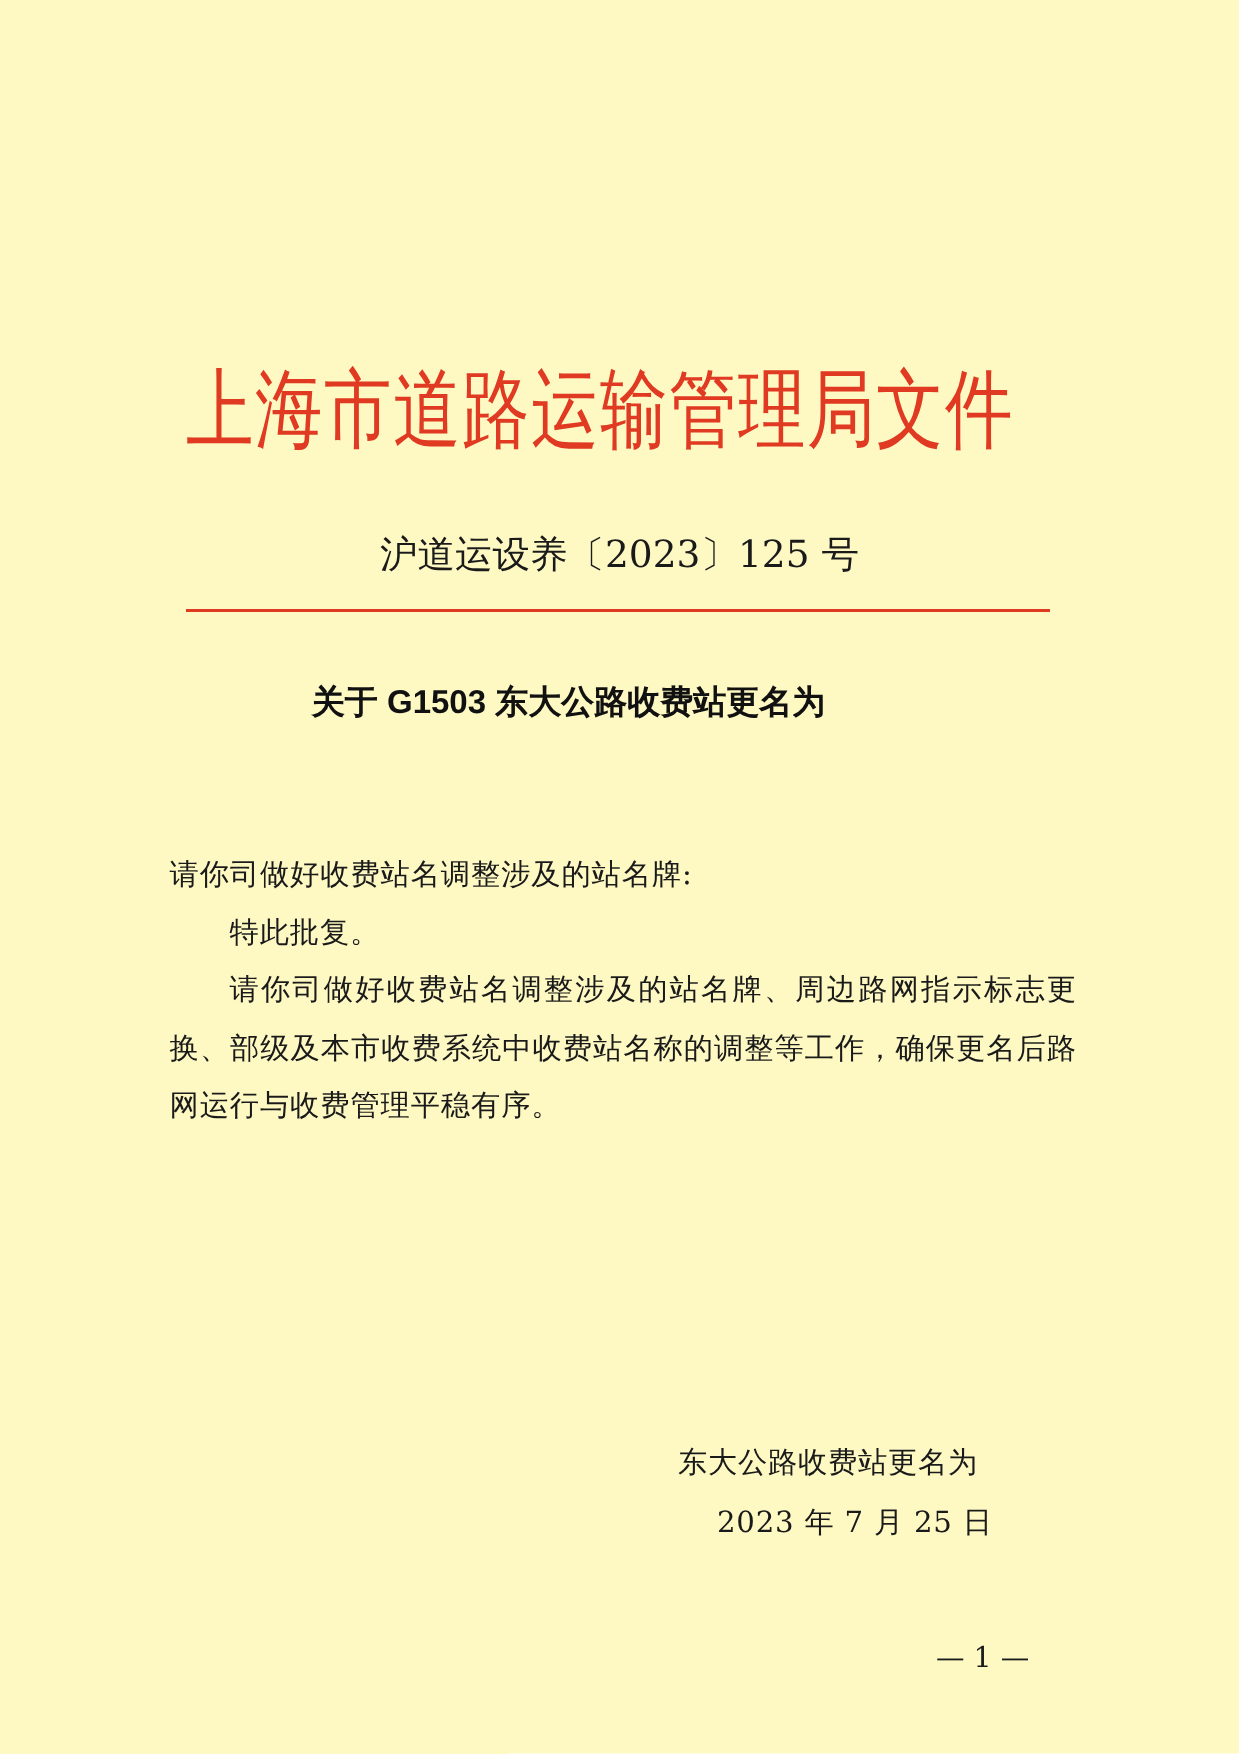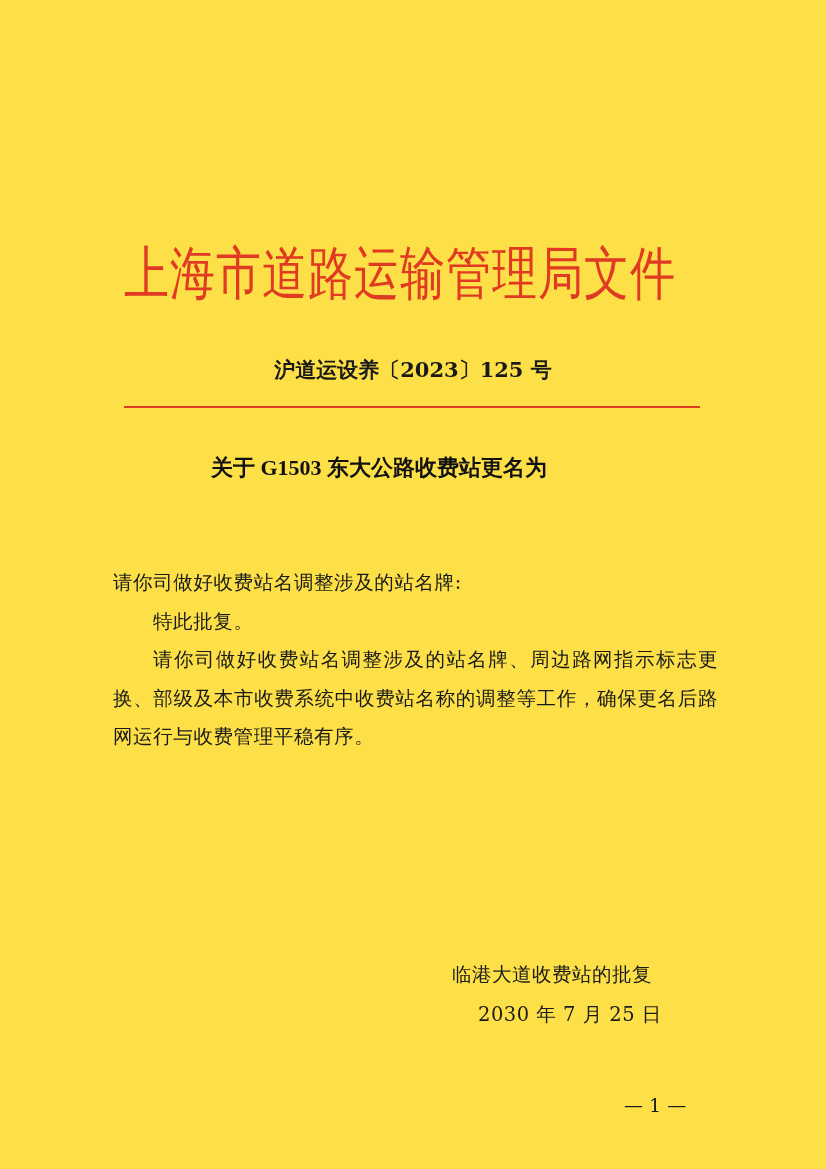--- a/index.html
+++ b/index.html
@@ -13,21 +13,21 @@
       position: relative;
       overflow: hidden;
       font-family: "DejaVu Serif", "Liberation Serif", serif;
       color: #1a1a1a;
     }
     .page {
       position: absolute;
       left: 0; top: 0;
       width: 826px;
       height: 1169px;
-      background: #fde047;
+      background: #fef9c3;
     }
     .masthead {
       position: absolute;
       left: 124px;
       top: 226px;
       width: 580px;
       text-align: left;
       font-family: "DejaVu Serif", "Liberation Serif", serif;
       font-size: 45px;
       line-height: 74px;
@@ -37,40 +37,39 @@
       transform: scaleY(1.28);
       transform-origin: top left;
       white-space: nowrap;
     }
     .doc-number {
       position: absolute;
       left: 0;
       width: 826px;
       top: 357px;
       text-align: center;
-      font-size: 21px;
+      font-size: 25px;
       line-height: 26px;
       color: #1a1a1a;
-      font-weight: bold;
     }
     .red-rule {
       position: absolute;
       left: 124px;
       top: 406px;
       width: 576px;
       height: 2px;
       background: #e03a22;
     }
     .title {
       position: absolute;
       left: 0;
       width: 758px;
       top: 449px;
       text-align: center;
-      font-family: Liberation Serif, serif;
+      font-family: Liberation Sans, sans-serif;
       font-weight: bold;
       font-size: 22px;
       line-height: 38px;
       color: #111111;
     }
     .title div { white-space: nowrap; }
     .body-text {
       position: absolute;
       left: 113px;
       top: 564px;
@@ -126,19 +125,19 @@
     <div>关于 G1503 东大公路收费站更名为</div>
   </div>
 
   <div class="body-text">
     <p class="salutation">请你司做好收费站名调整涉及的站名牌:</p>
     <p class="indent">特此批复。</p>
     <p class="indent">请你司做好收费站名调整涉及的站名牌、周边路网指示标志更换、部级及本市收费系统中收费站名称的调整等工作，确保更名后路网运行与收费管理平稳有序。</p>
   </div>
 
   <div class="signature">
-    <div>临港大道收费站的批复</div>
-    <div class="date">2030 年 7 月 25 日</div>
+    <div>东大公路收费站更名为</div>
+    <div class="date">2023 年 7 月 25 日</div>
   </div>
 
   <div class="page-number">— 1 —</div>
 
 </div>
 
 </body></html>

